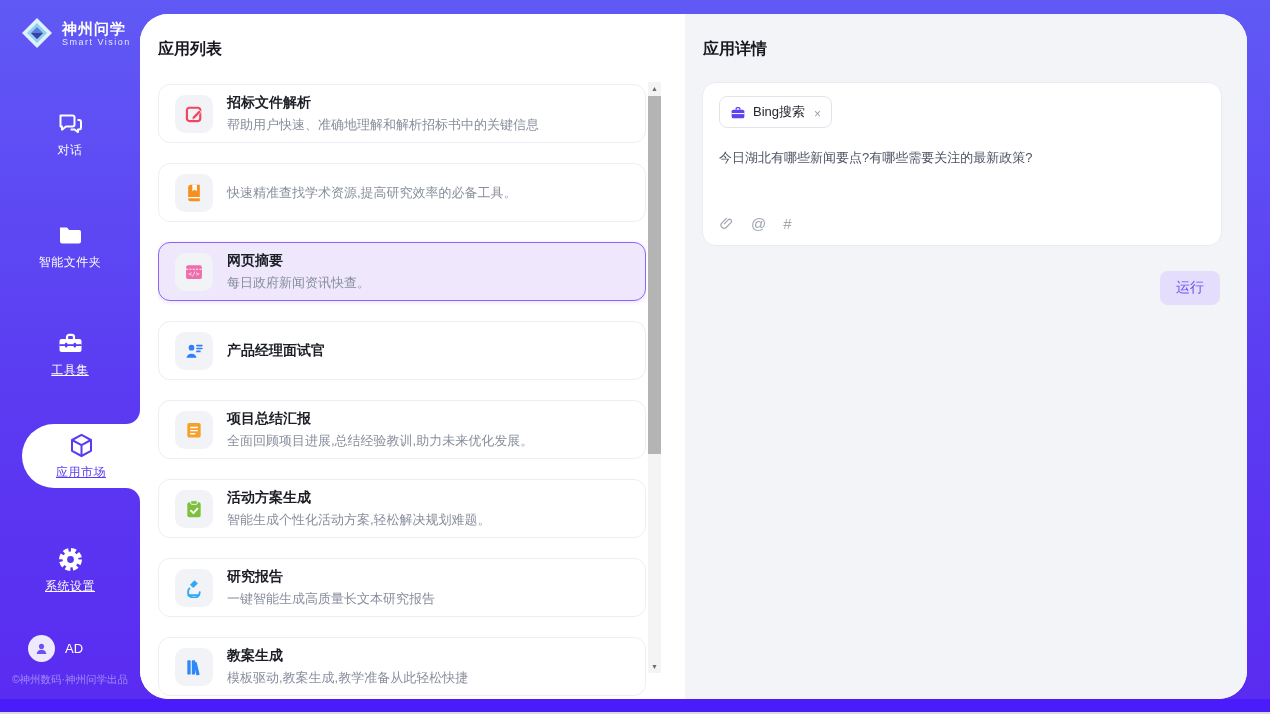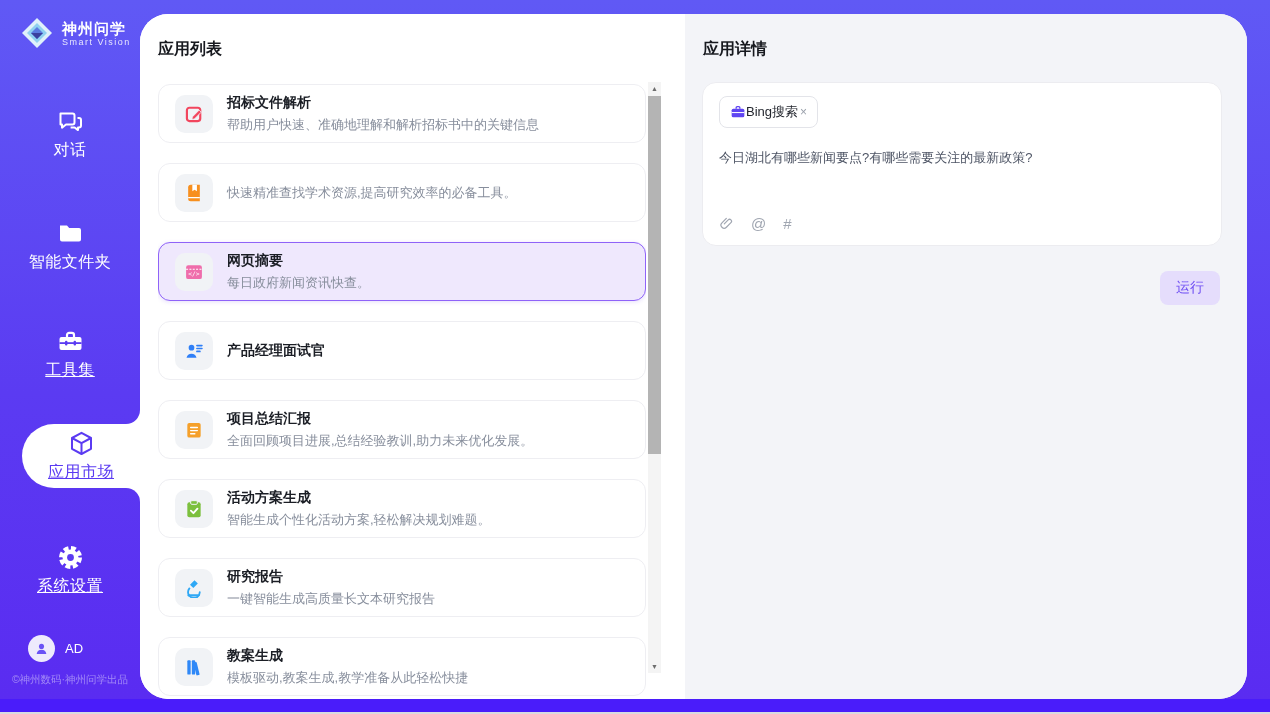--- a/index.html
+++ b/index.html
@@ -10,21 +10,21 @@
   
   .sidebar { position:absolute; left:0; top:0; width:140px; height:700px; z-index:2; }
   .logo { display:flex; align-items:center; gap:8px; padding:16px 0 0 20px; }
   .logo-mark { width:34px; height:34px; flex:0 0 auto; }
   .logo-title { color:#fff; font-size:15px; font-weight:bold; letter-spacing:1px; line-height:17px; }
   .logo-sub { color:rgba(255,255,255,.85); font-size:9px; letter-spacing:1.5px; }
 
   .nav-item { position:absolute; left:0; width:140px; height:56px; display:flex; flex-direction:column;
     align-items:center; justify-content:center; gap:5px; cursor:pointer; }
   .nav-item .nav-ic { width:27px; height:27px; }
-  .nav-item .nav-label { color:#fff; font-size:16px; letter-spacing:.5px; }
+  .nav-item .nav-label { color:#fff; font-size:12px; letter-spacing:.5px; }
   .nav-item .nav-label.u { text-decoration:underline; }
   .nav-item.active { left:22px; width:118px; height:64px; background:#fff; border-radius:32px 0 0 32px; }
   .nav-item.active::before { content:""; position:absolute; top:-28px; right:0; width:28px; height:28px;
     border-radius:50%; box-shadow:14px 14px 0 0 #fff; }
   .nav-item.active::after { content:""; position:absolute; bottom:-28px; right:0; width:28px; height:28px;
     border-radius:50%; box-shadow:14px -14px 0 0 #fff; }
   .nav-item.active .nav-label { color:#5b3bf2; }
 
   .user-row { position:absolute; left:0; bottom:38px; width:111px; display:flex; align-items:center;
     justify-content:center; gap:10px; }
@@ -55,21 +55,21 @@
   
   .sb { position:absolute; right:24px; top:68px; bottom:26px; width:13px; background:#f4f4f4; }
   .sb-btn { position:absolute; left:0; width:13px; height:13px; background:#f4f4f4; color:#6d6d6d;
     font-size:7px; line-height:13px; text-align:center; cursor:pointer; }
   .sb-up { top:0; } .sb-down { bottom:0; }
   .sb-thumb { position:absolute; left:0; top:14px; width:13px; height:358px; background:#b4b4b4; cursor:pointer; }
 
   .detail-panel { position:relative; flex:1; background:#f3f4f8; height:100%; }
   .detail-card { position:absolute; left:17px; right:25px; top:68px; height:164px; background:#fff;
     border:1px solid #ececf0; border-radius:14px; padding:13px 16px; display:flex; flex-direction:column; }
-  .tool-tag { display:inline-flex; align-items:center; align-self:flex-start;
+  .tool-tag { display:inline-flex; align-items:flex-end; gap:7px; align-self:flex-start;
     border:1px solid #e3e4e9; border-radius:8px; padding:6px 10px; background:#fff; cursor:default; }
   .tool-tag svg { width:16px; height:16px; }
   .tool-tag-label { font-size:13px; color:#23262e; }
   .tag-close { color:#9aa0ab; font-size:12px; margin-left:2px; cursor:pointer; }
   .query-text { margin-top:20px; font-size:13px; color:#4d5464; line-height:1.5; }
   .card-actions { margin-top:auto; display:flex; align-items:center; gap:17px; color:#a0a6b1; }
   .card-actions .act { font-size:15px; cursor:pointer; display:flex; align-items:center; }
   .card-actions svg { width:15px; height:15px; }
   .run-row { position:absolute; right:27px; top:257px; }
   .run-btn { background:#e5ddfc; color:#6f4ef3; border:none; border-radius:8px; font-size:14px;

